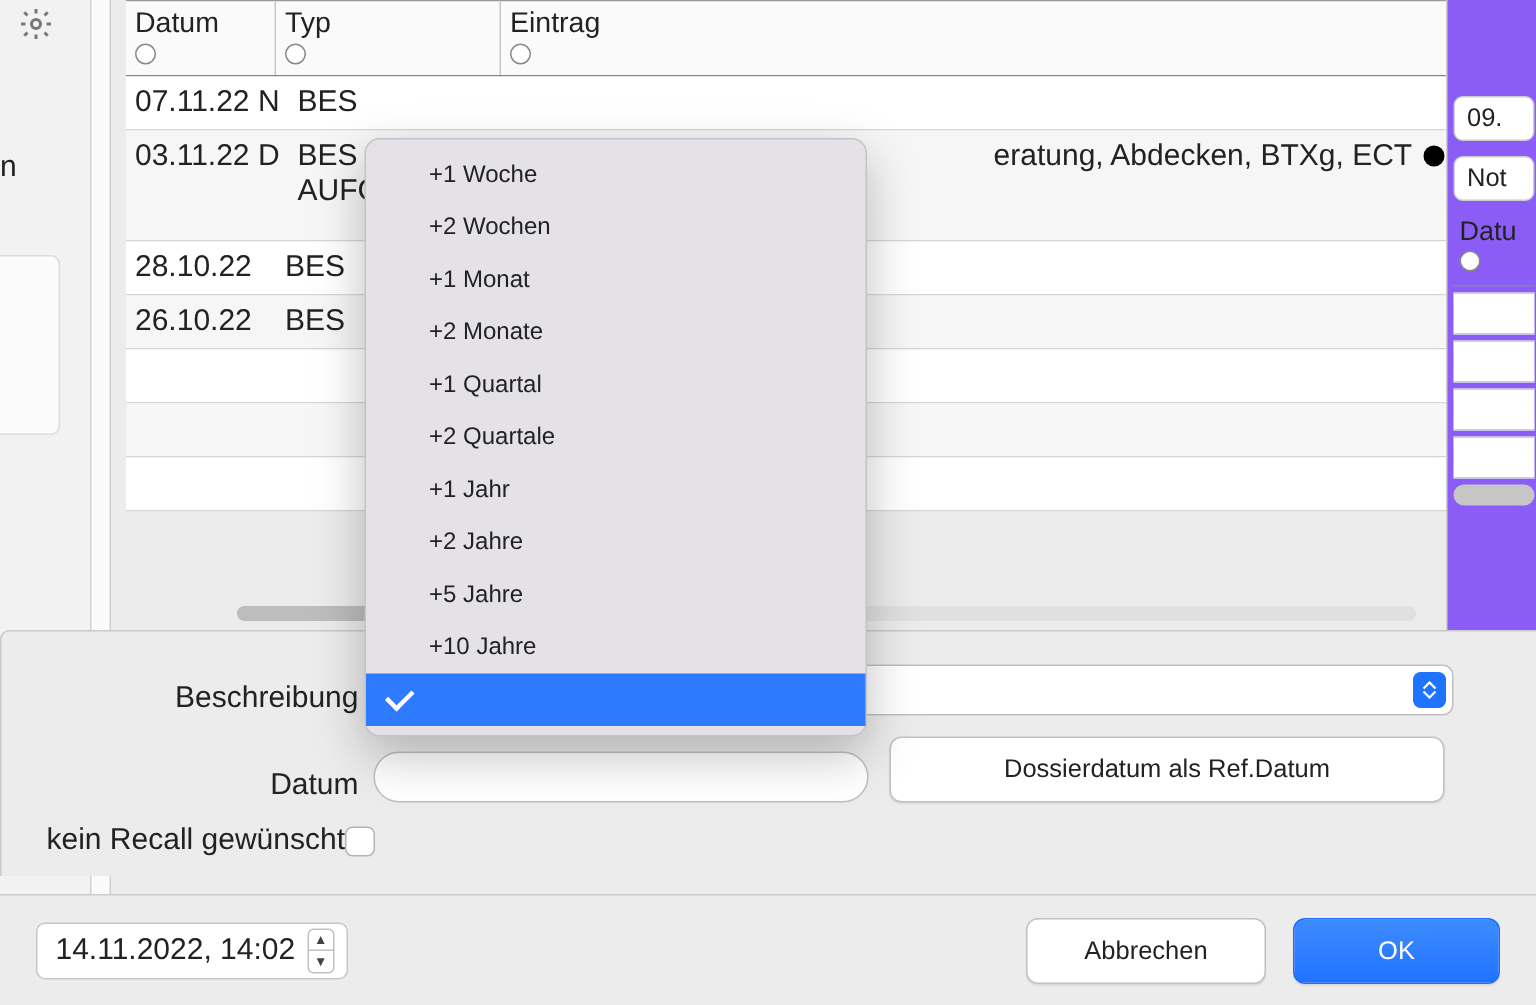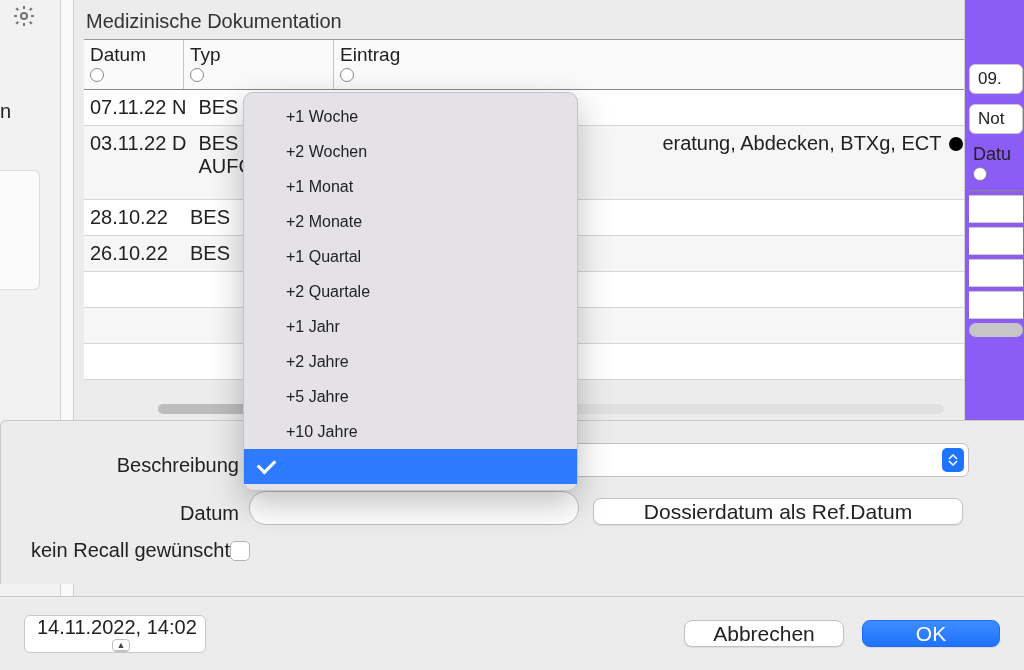--- a/index.html
+++ b/index.html
@@ -129,39 +129,39 @@
     display:flex; flex-direction:column; align-items:center; justify-content:center;
     color:#fff;
   }
   .combo-btn svg { display:block; }
   .date-input {
     width: 330px; height:34px; background:#fff; border:1px solid #bfbfbf;
     border-radius:18px; display:flex; align-items:center; padding:0 12px;
     font-size:18px; position:relative;
   }
   .btn {
-    height:27px; padding:0 28px; border-radius:8px;
-    border:1px solid #c2c2c2; background:#fff; font-size:21px;
+    height:44px; padding:0 28px; border-radius:8px;
+    border:1px solid #c2c2c2; background:#fff; font-size:17px;
     display:inline-flex; align-items:center; justify-content:center;
     box-shadow: 0 1px 1px rgba(0,0,0,0.08);
   }
   .checkbox-row { display:flex; align-items:center; padding-left:2px;}
   .chk {
     width:20px;height:20px;border:1px solid #b4b4b4;border-radius:5px;background:#fff;
   }
 
   
   .bottom-bar {
     position:absolute; left:0; right:0; bottom:0; height:74px;
     border-top:1px solid #c9c9c9; background:#ececec;
     display:flex; align-items:center; padding:0 24px;
   }
   .datetime-box {
     height:38px; background:#fff; border:1px solid #c7c7c7; border-radius:6px;
-    display:flex; align-items:center; padding:0 8px 0 12px; font-size:20px;flex-direction:column;
+    display:flex; align-items:center; padding:0 8px 0 12px; font-size:20px;
   }
   .stepper {
     width:18px; height:30px; margin-left:8px;
     display:flex; flex-direction:column;
     border:1px solid #c0c0c0; border-radius:4px; overflow:hidden;
   }
   .stepper div{flex:1;display:flex;align-items:center;justify-content:center;font-size:9px;color:#444;}
   .stepper div:first-child{border-bottom:1px solid #c0c0c0;}
   .spacer{flex:1;}
   .btn-cancel{ width:160px; }
@@ -202,21 +202,20 @@
       <circle cx="12" cy="12" r="3"></circle>
       <path d="M12 2v3M12 19v3M4.2 4.2l2.1 2.1M17.7 17.7l2.1 2.1M2 12h3M19 12h3M4.2 19.8l2.1-2.1M17.7 6.3l2.1-2.1"></path>
     </svg>
   </div>
   <div class="stray-n">n</div>
   <div class="left-panel-box"></div>
 </div>
 <div class="left-divider"></div>
 
 <div class="main">
-  <div class="main-title">Medizinische Dokumentation</div>
 
   <div class="table">
     <div class="thead">
       <div class="th col-datum">
         <div class="label">Datum</div>
         <span class="filterdot"></span>
       </div>
       <div class="th col-typ">
         <div class="label">Typ</div>
         <span class="filterdot"></span>

